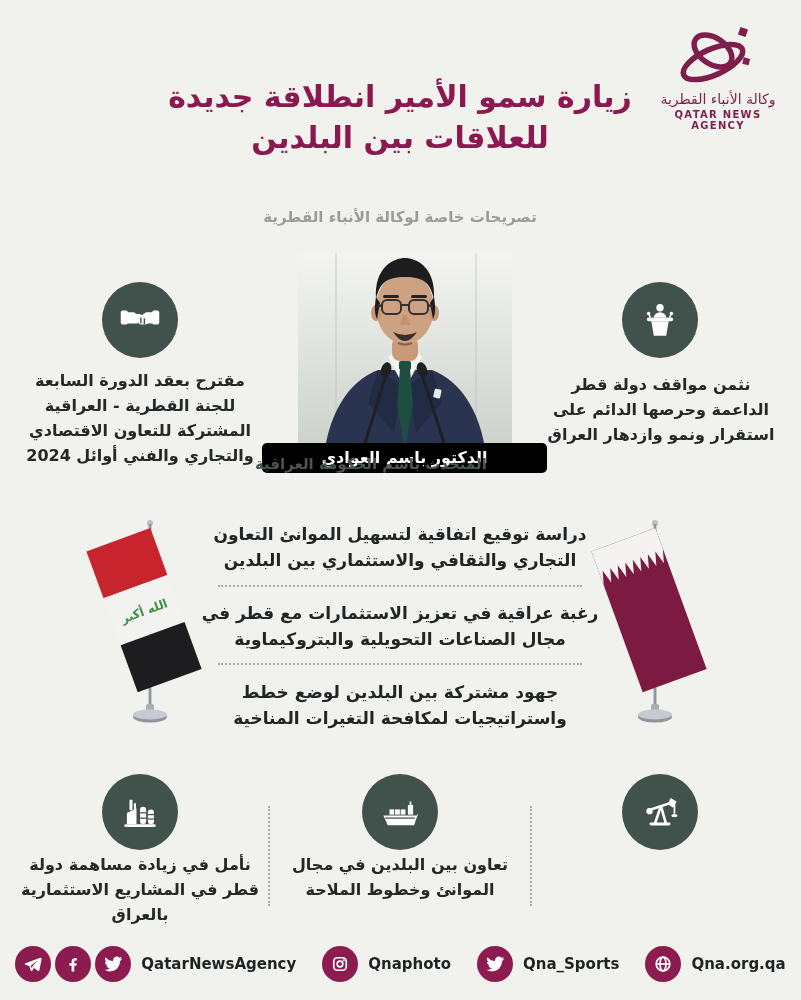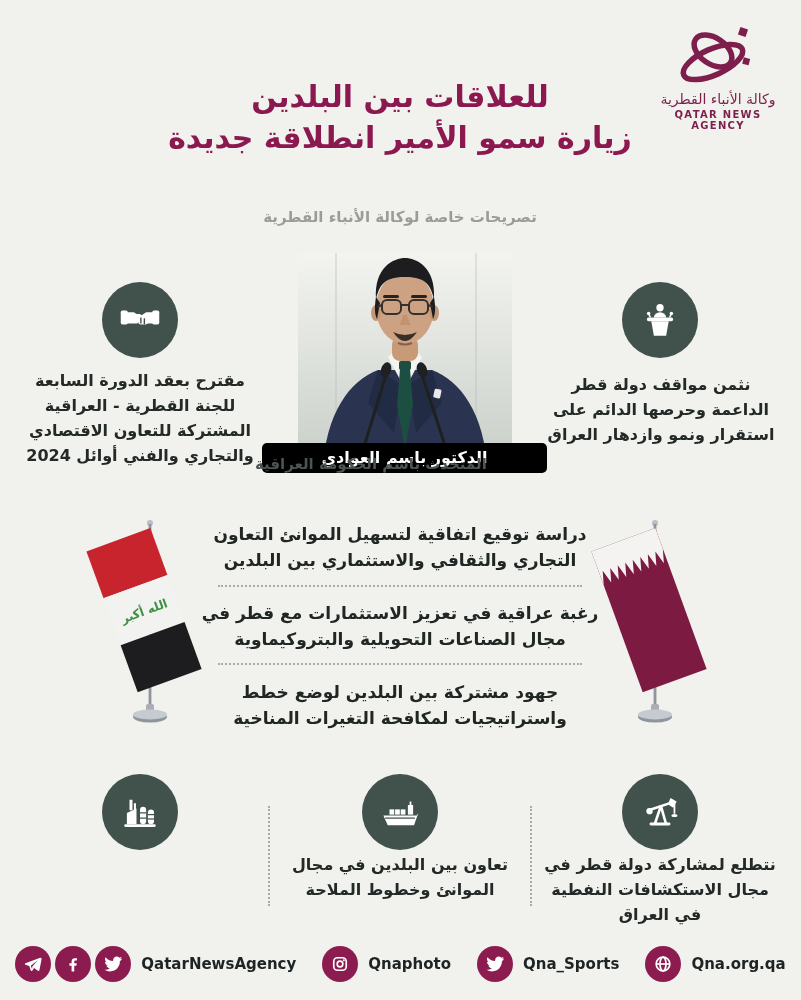--- a/index.html
+++ b/index.html
@@ -58,22 +58,22 @@
         <ellipse cx="38" cy="27" rx="21" ry="13" transform="rotate(34 38 27)"></ellipse>
       </g>
       <rect x="64" y="4" width="8" height="8" fill="#7d1e4c" transform="rotate(18 68 8)"></rect>
       <rect x="68" y="34" width="6.5" height="6.5" fill="#7d1e4c" transform="rotate(14 71 37)"></rect>
     </svg>
     <div class="ar">وكالة الأنباء القطرية</div>
     <div class="en">QATAR NEWS AGENCY</div>
   </div>
 
   <div class="title">
+    <div>زيارة سمو الأمير انطلاقة جديدة</div>
     <div>للعلاقات بين البلدين</div>
-    <div>زيارة سمو الأمير انطلاقة جديدة</div>
   </div>
   <div class="subtitle">تصريحات خاصة لوكالة الأنباء القطرية</div>
 
   <div class="circle-badge" style="left:102px;top:282px;">
     <svg width="42" height="42" viewBox="0 0 48 48">
       <g fill="#fff">
         <polygon points="4,15 17,15 26,21 21,28 4,28"></polygon>
         <polygon points="44,15 31,15 22,21 27,28 44,28"></polygon>
         <rect x="15" y="17" width="11" height="9" rx="3"></rect>
         <rect x="22" y="20" width="11" height="9" rx="3"></rect>
@@ -202,20 +202,21 @@
         <rect x="33" y="21" width="7" height="17" rx="3.5"></rect>
       </g>
       <g stroke="#41514b" stroke-width="1.4">
         <line x1="24" y1="25" x2="31" y2="25"></line>
         <line x1="24" y1="31" x2="31" y2="31"></line>
         <line x1="33" y1="27" x2="40" y2="27"></line>
         <line x1="33" y1="32" x2="40" y2="32"></line>
       </g>
     </svg>
   </div>
+  <div class="point-text" style="left:20px;top:852px;width:240px;">نأمل في زيادة مساهمة دولة قطر في المشاريع الاستثمارية بالعراق</div>
 
   <div class="dotted-v" style="left:268px;top:806px;"></div>
 
   <div class="circle-badge" style="left:362px;top:774px;">
     <svg width="42" height="42" viewBox="0 0 48 48">
       <g fill="#fff">
         <polygon points="5,28 43,28 45,25 40,39 10,39 5,28"></polygon>
         <rect x="12" y="21" width="5.4" height="6"></rect>
         <rect x="18.4" y="21" width="5.4" height="6"></rect>
         <rect x="24.8" y="21" width="5.4" height="6"></rect>
@@ -238,21 +239,20 @@
       </g>
       <g fill="#fff">
         <rect x="12" y="36" width="24" height="3.4" rx="1.7"></rect>
         <circle cx="12" cy="23" r="3.6"></circle>
         <polygon points="36,8 43,12 39,19 33,15"></polygon>
         <rect x="39.5" y="14" width="2" height="12"></rect>
         <ellipse cx="40.5" cy="28" rx="3.4" ry="1.8"></ellipse>
       </g>
     </svg>
   </div>
-  <div class="point-text" style="left:540px;top:852px;width:240px;">نتطلع لمشاركة دولة قطر في مجال الاستكشافات النفطية في العراق</div>
 
   <div class="footer">
     <span class="soc">
       <svg width="20" height="20" viewBox="0 0 24 24">
           <path fill="#fff" d="M21.5 4.1 2.9 11.2c-.9.35-.85 1.35.07 1.63l4.6 1.43 1.75 5.5c.27.83 1.3.97 1.78.26l2.2-3.1 4.55 3.3c.7.5 1.66.12 1.84-.72l2.6-13.2c.2-1-.7-1.7-1.84-1.2zM9.3 14.1l8.6-6.5-6.7 7.3-.3 3-1.6-3.8z"></path>
         </svg>
     </span>
     <span class="soc">
       <svg width="20" height="20" viewBox="0 0 24 24">
           <path fill="#fff" d="M13.5 21v-7h2.5l.5-3h-3V9.2c0-.9.3-1.5 1.6-1.5H16.7V5.1C16.4 5.07 15.4 5 14.3 5c-2.4 0-4 1.4-4 4v2h-2.6v3h2.6v7z"></path>

